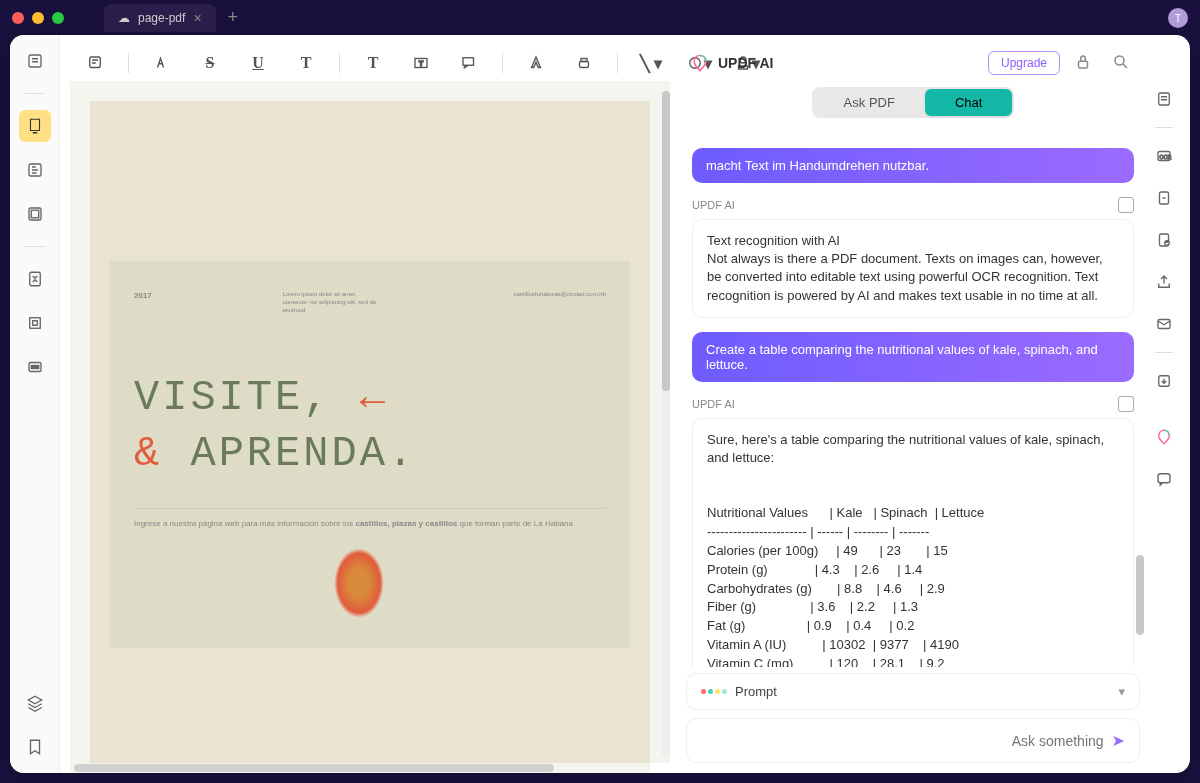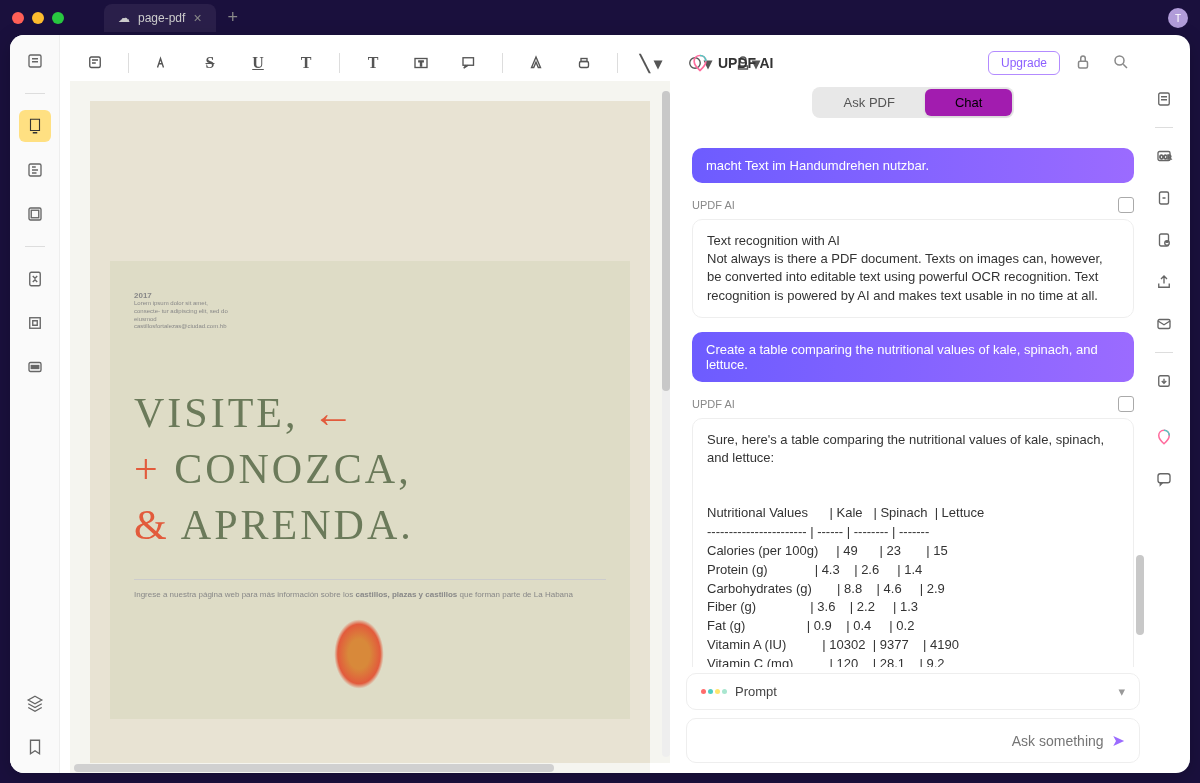--- a/index.html
+++ b/index.html
@@ -25,25 +25,25 @@
 .left-sidebar .spacer { flex: 1; }
 .left-sidebar .divider { width: 20px; height: 1px; background: #ddd; margin: 4px 0; }
 
 .toolbar { position: absolute; top: 10px; left: 60px; height: 36px; display: flex; align-items: center; gap: 18px; padding: 0 10px; }
 .toolbar .tool { width: 30px; height: 30px; display: flex; align-items: center; justify-content: center; cursor: pointer; color: #555; font-size: 16px; font-weight: bold; }
 .toolbar .tool-sep { width: 1px; height: 20px; background: #ddd; }
 
 .document-view { position: absolute; top: 46px; left: 60px; bottom: 10px; width: 600px; background: #f5f5f0; padding: 20px; overflow-y: auto; }
 .page { background: #e8e3d3; width: 100%; min-height: 700px; position: relative; padding: 160px 20px 40px 20px; }
 .page-inner { background: #dedcc6; padding: 30px 24px; }
-.page-header { display: flex; justify-content: space-between; font-size: 8px; color: #888; margin-bottom: 60px; flex-direction: column; }
+.page-header { display: flex; justify-content: space-between; font-size: 8px; color: #888; margin-bottom: 60px; }
 .page-header .hdr-left { font-weight: bold; }
 .page-header .hdr-mid { max-width: 100px; font-size: 6px; line-height: 1.3; }
 .page-header .hdr-right { font-size: 6px; }
-.heading { font-family: Liberation Serif, serif; font-weight: 300; letter-spacing: 3px; margin-bottom: 8px; }
+.heading { font-family: Liberation Mono, monospace; font-weight: 300; letter-spacing: 3px; margin-bottom: 8px; }
 .h-line1 { font-size: 42px; color: #6b7a5a; }
 .h-line1 .arrow { color: #e25b3c; }
 .h-line2 { font-size: 42px; color: #6b7a5a; }
 .h-line2 .plus { color: #e25b3c; }
 .h-line3 { font-size: 42px; color: #6b7a5a; }
 .h-line3 .amp { color: #e25b3c; }
 .page-subtext { font-size: 8px; color: #888; margin: 30px 0 20px 0; border-top: 1px solid #ccc; padding-top: 10px; }
 .page-subtext b { font-weight: bold; }
 .subhead { font-family: Georgia, serif; font-size: 28px; color: #6b7a5a; line-height: 1.3; }
 .subhead .orange { color: #e25b3c; }
@@ -56,21 +56,21 @@
 .ai-panel { position: absolute; top: 10px; left: 676px; right: 50px; bottom: 10px; display: flex; flex-direction: column; }
 .ai-header { display: flex; align-items: center; gap: 8px; padding: 6px 4px 12px 4px; }
 .ai-logo { width: 20px; height: 20px; }
 .ai-title { font-size: 14px; font-weight: 600; color: #333; flex: 1; }
 .upgrade-btn { border: 1px solid #b38bff; color: #8c5fff; padding: 4px 12px; border-radius: 6px; font-size: 12px; background: #fff; cursor: pointer; }
 .lock-icon, .search-icon-r { color: #888; font-size: 14px; padding: 0 6px; cursor: pointer; }
 
 .ai-tabs { display: flex; justify-content: center; margin-bottom: 18px; }
 .ai-tab-group { display: flex; background: #e8e8e8; border-radius: 8px; padding: 2px; }
 .ai-tab { padding: 6px 30px; font-size: 13px; border-radius: 6px; cursor: pointer; color: #555; }
-.ai-tab.active { background: #a21caf; color: #000; box-shadow: 0 1px 3px rgba(0,0,0,0.1); }
+.ai-tab.active { background: #14b8a6; color: #000; box-shadow: 0 1px 3px rgba(0,0,0,0.1); }
 
 .chat-area { flex: 1; overflow-y: auto; padding: 0 6px; margin-top: 12px; }
 .msg-user { background: linear-gradient(90deg, #6d5cff, #9b6bff); color: #fff; padding: 10px 14px; border-radius: 10px; font-size: 13px; margin-bottom: 14px; }
 .msg-label { font-size: 11px; color: #888; margin-bottom: 6px; display: flex; justify-content: space-between; align-items: center; }
 .copy-icon { cursor: pointer; width: 16px; height: 16px; border: 1.5px solid #aaa; border-radius: 3px; position: relative; }
 .msg-ai { background: #fff; border: 1px solid #eee; border-radius: 10px; padding: 12px 14px; font-size: 13px; color: #333; margin-bottom: 14px; line-height: 1.4; }
 .table-text { font-family: Arial, sans-serif; font-size: 13px; white-space: pre; line-height: 1.45; }
 
 .prompt-bar { border: 1px solid #eee; border-radius: 10px; padding: 10px 14px; display: flex; align-items: center; gap: 8px; font-size: 13px; color: #444; cursor: pointer; margin-top: 6px; }
 .prompt-bar .chev { margin-left: auto; color: #999; }
@@ -229,24 +229,20 @@
     <div class="page">
       <div class="page-inner">
       <div class="page-header">
         <span class="hdr-left">2017</span>
         <span class="hdr-mid">Lorem ipsum dolor sit amet, consecte- tur adipiscing elit, sed do eiusmod</span>
         <span class="hdr-right">castillosfortalezas@ciudad.com.hb</span>
       </div>
       <div class="heading h-line1">
         <span>VISITE,</span>
         <span class="arrow">←</span>
-      </div>
-      <div class="heading h-line2">
-        <span class="plus">+</span>
-        <span>CONOZCA,</span>
       </div>
       <div class="heading h-line3">
         <span class="amp">&amp;</span>
         <span>APRENDA.</span>
       </div>
       <div class="page-subtext">
         <span>Ingrese a nuestra página web para más información sobre los </span><b>castillos, plazas y castillos</b><span> que forman parte de La Habana</span>
       </div>
       <div class="figure"></div>
       </div>

